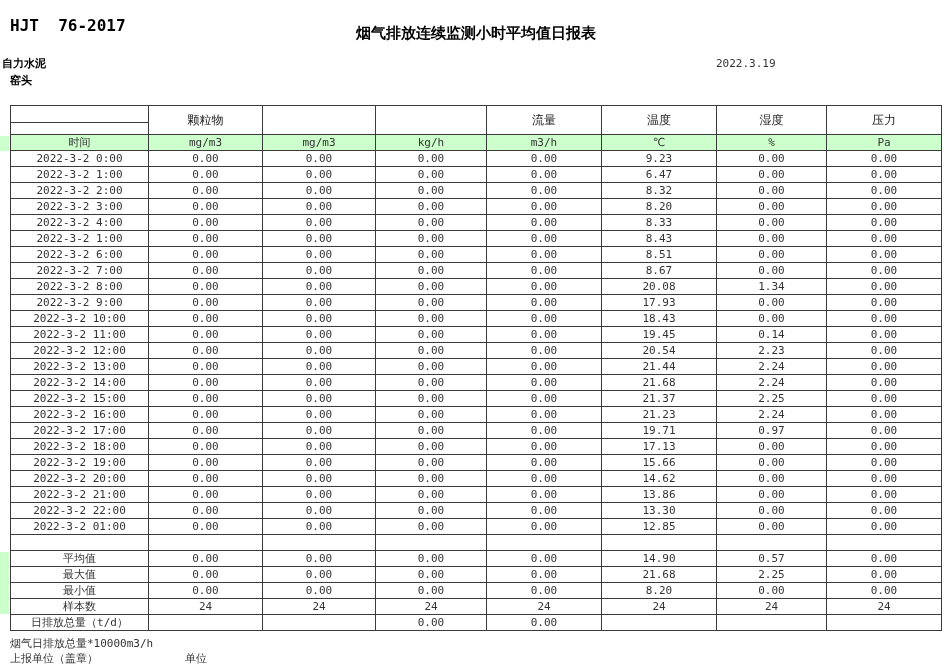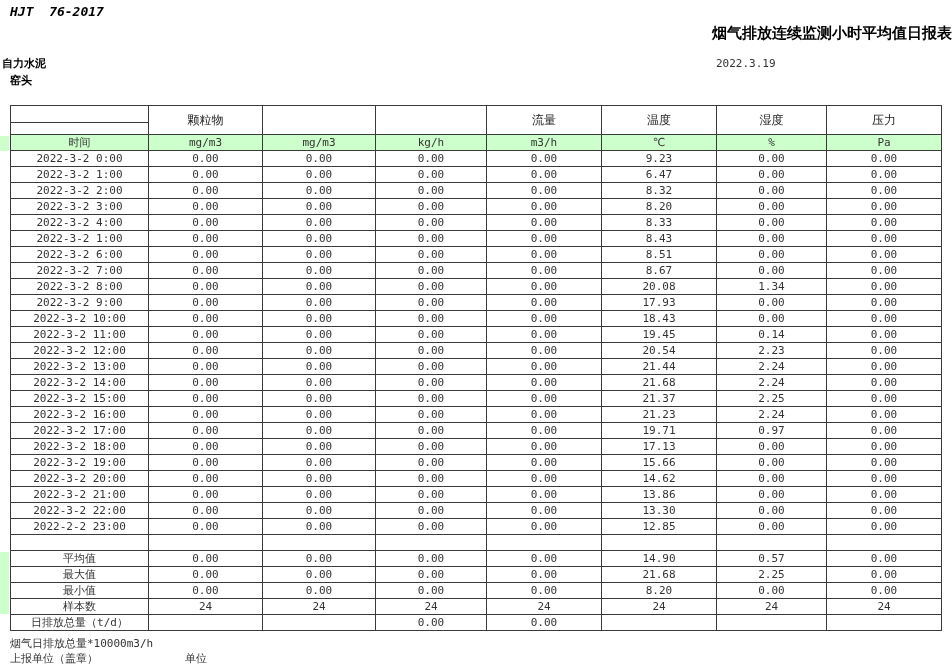--- a/index.html
+++ b/index.html
@@ -6,26 +6,26 @@
   .page {
     position: relative;
     width: 952px;
     height: 664px;
     background: #ffffff;
     font-family: "DejaVu Sans Mono", "DejaVu Sans", monospace;
     color: #222;
     overflow: hidden;
   }
   .standard-code {
-    position: absolute; left: 10px; top: 4px;
-    font-size: 13px; font-weight: bold; white-space: pre; color: #000; font-style: italic;
+    position: absolute; left: 10px; top: 16px;
+    font-size: 16px; font-weight: bold; white-space: pre; color: #000;
   }
   .doc-title {
     position: absolute; left: 0; right: 0; top: 24px;
-    text-align: right; font-size: 15px; font-weight: bold; color: #000;
+    text-align: center; font-size: 15px; font-weight: bold; color: #000;
   }
   .company-name {
     position: absolute; left: 2px; top: 56px;
     font-size: 11px; font-weight: bold; color: #000;
   }
   .monitor-point {
     position: absolute; left: 10px; top: 73px;
     font-size: 11px; font-weight: bold; color: #000;
   }
   .report-date {
@@ -345,21 +345,21 @@
           <td>2022-3-2 22:00</td>
           <td>0.00</td>
           <td>0.00</td>
           <td>0.00</td>
           <td>0.00</td>
           <td>13.30</td>
           <td>0.00</td>
           <td>0.00</td>
         </tr>
         <tr>
-          <td>2022-2-2 23:00</td>
+          <td>2022-3-2 01:00</td>
           <td>0.00</td>
           <td>0.00</td>
           <td>0.00</td>
           <td>0.00</td>
           <td>12.85</td>
           <td>0.00</td>
           <td>0.00</td>
         </tr>
         <tr>
           <td></td>

